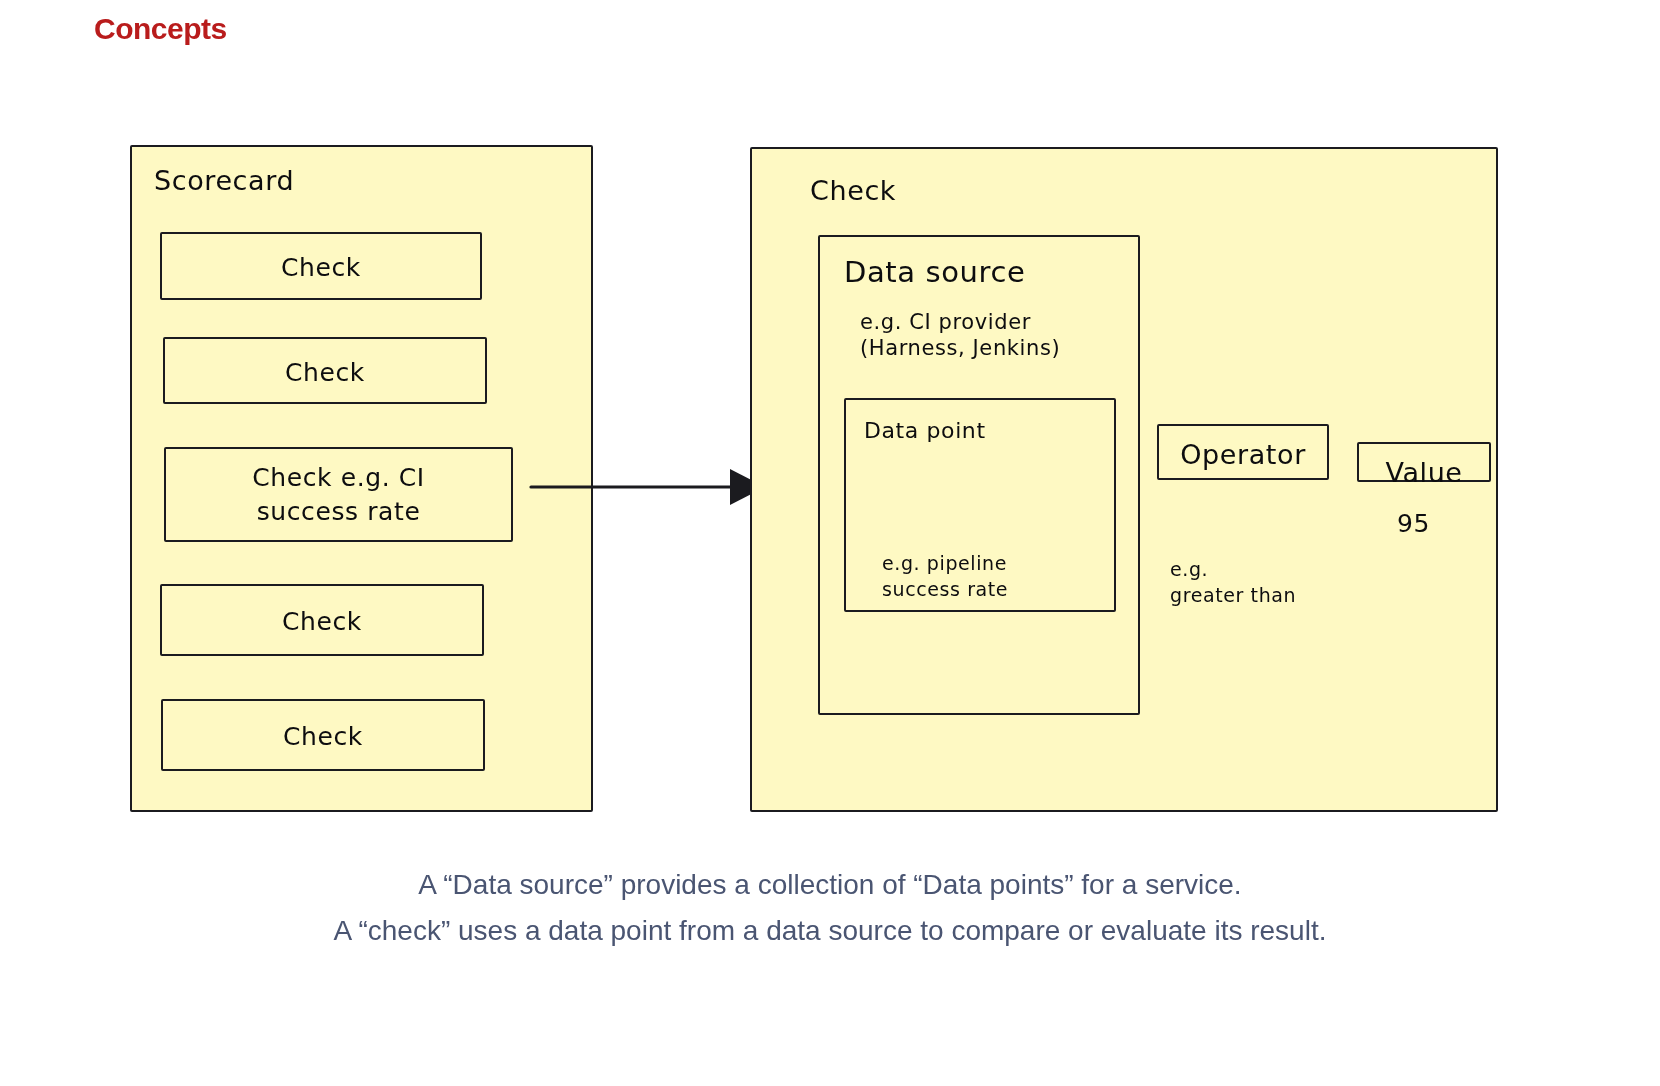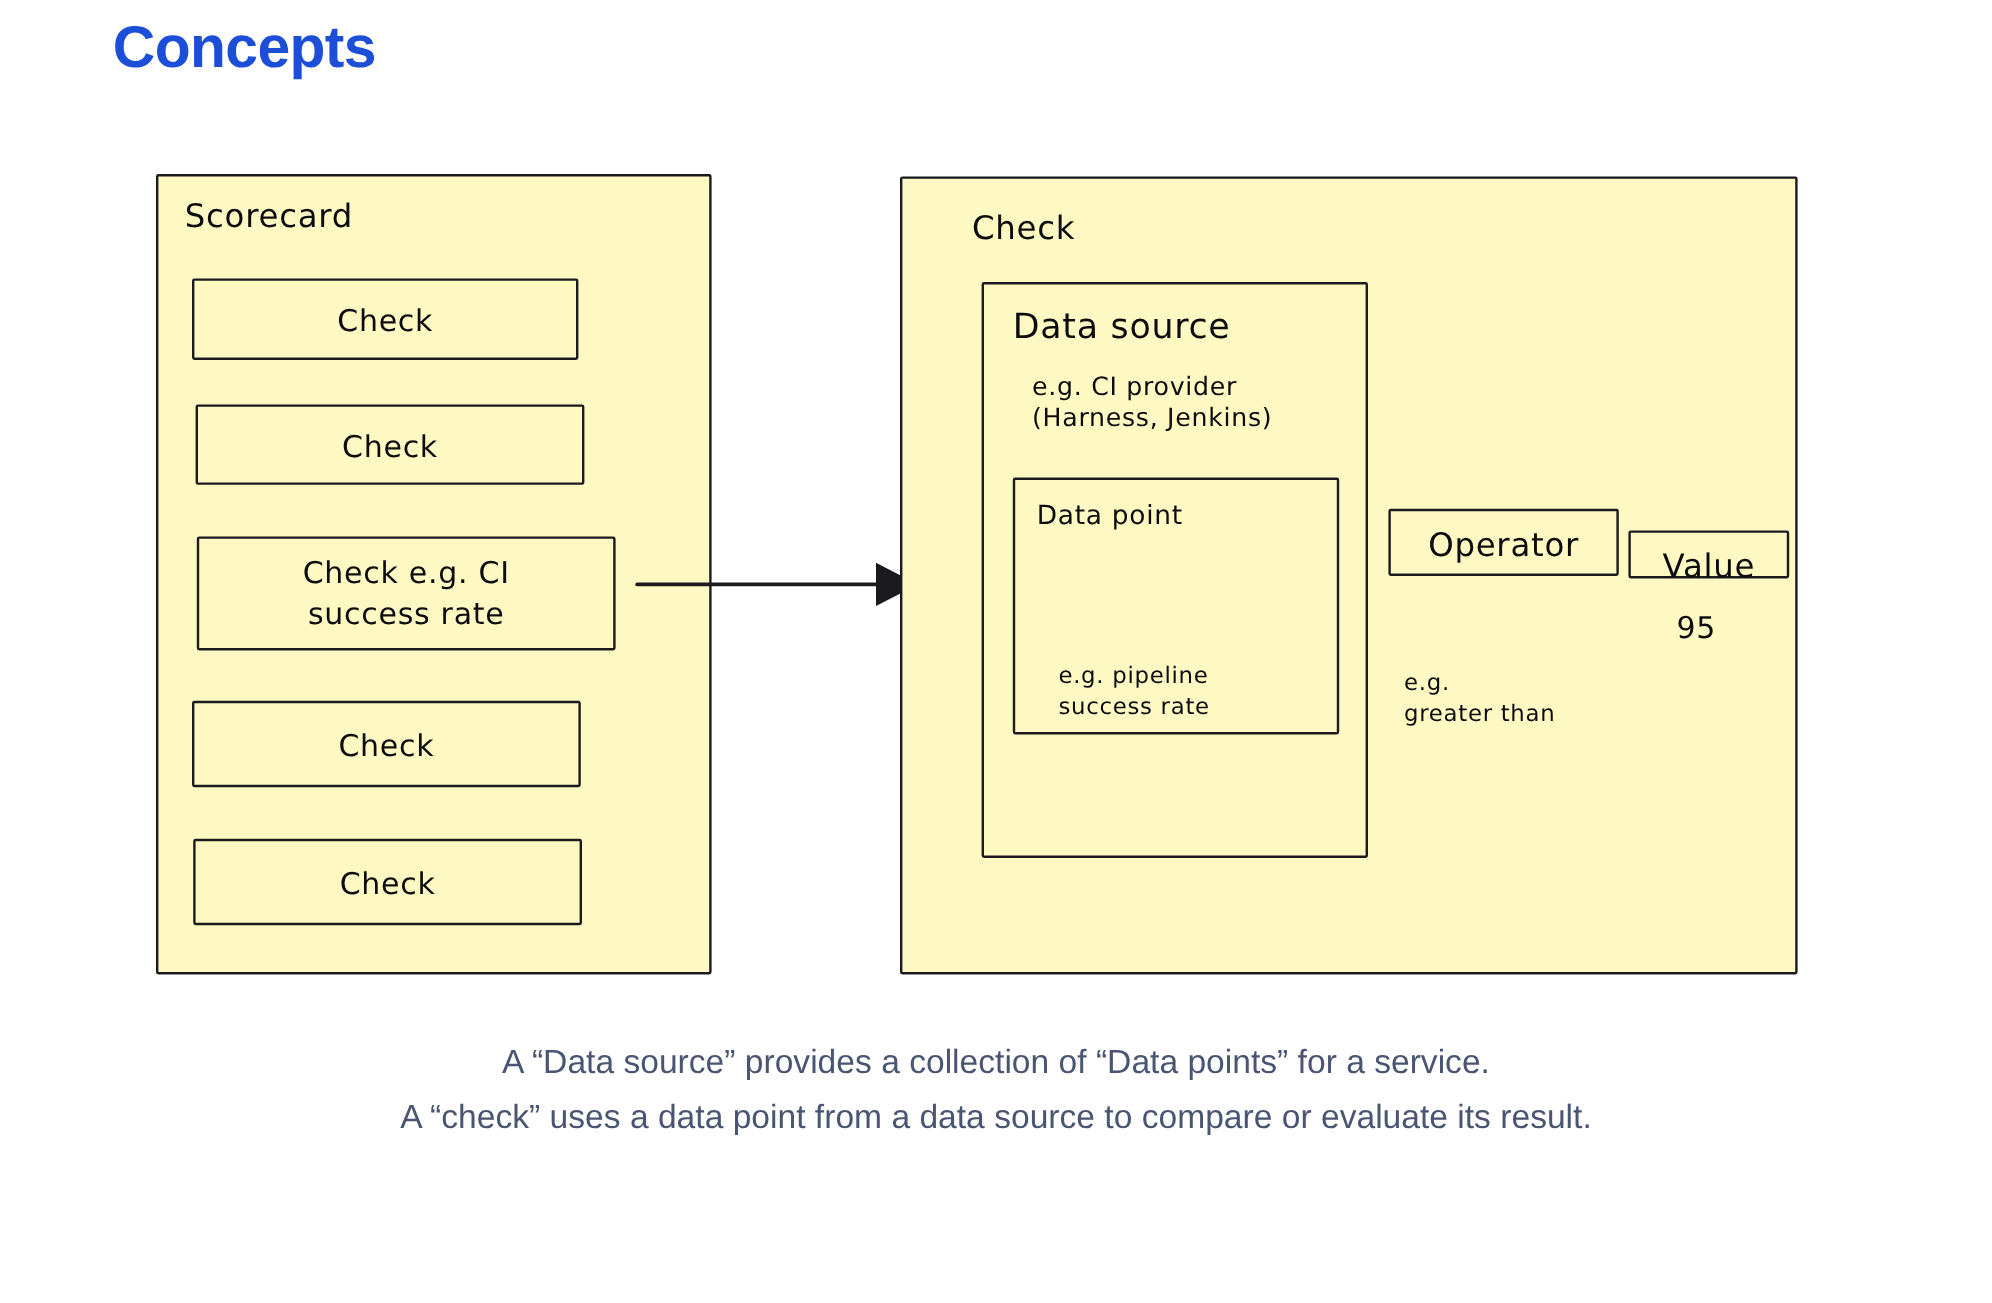--- a/index.html
+++ b/index.html
@@ -16,23 +16,23 @@
     font-family: "DejaVu Sans", sans-serif;
   }
 
   
   .page-title {
     position: absolute;
     left: 94px;
     top: 12px;
     font-family: "Liberation Sans", sans-serif;
     font-weight: bold;
-    font-size: 49px;
+    font-size: 30px;
     letter-spacing: -0.5px;
-    color: #1d4ed8;
+    color: #b91c1c;
     white-space: nowrap;
   }
 
   
   .box {
     position: absolute;
     box-sizing: border-box;
     border: 2.2px solid #1b1b1f;
     background: #fef9c3;
     border-radius: 2px;
@@ -131,21 +131,21 @@
     <div class="hand hand-sm" style="left:40px; top:73px;">e.g. CI provider</div>
     <div class="hand hand-sm" style="left:40px; top:99px;">(Harness, Jenkins)</div>
 
     <div class="box" style="left:24px; top:161px; width:272px; height:214px; border-width:2px;">
       <div class="hand hand-sm" style="left:18px; top:18px; font-size:22px;">Data point</div>
       <div class="hand hand-xs" style="left:36px; top:104px;">e.g. pipeline</div>
       <div class="hand hand-xs" style="left:36px; top:130px;">success rate</div>
     </div>
   </div>
 
-  <div class="box" style="left:405px; top:275px; width:192px; height:56px;">
+  <div class="box" style="left:405px; top:275px; width:172px; height:56px;">
     <div class="hand hand-lg center-label" style="top:13px;">Operator</div>
   </div>
   <div class="hand hand-xs" style="left:418px; top:361px;">e.g.</div>
   <div class="hand hand-xs" style="left:418px; top:387px;">greater than</div>
 
   <div class="box" style="left:605px; top:293px; width:134px; height:40px;">
     <div class="hand hand-lg center-label" style="top:13px;">Value</div>
   </div>
   <div class="hand hand-md" style="left:645px; top:360px;">95</div>
 </div>

